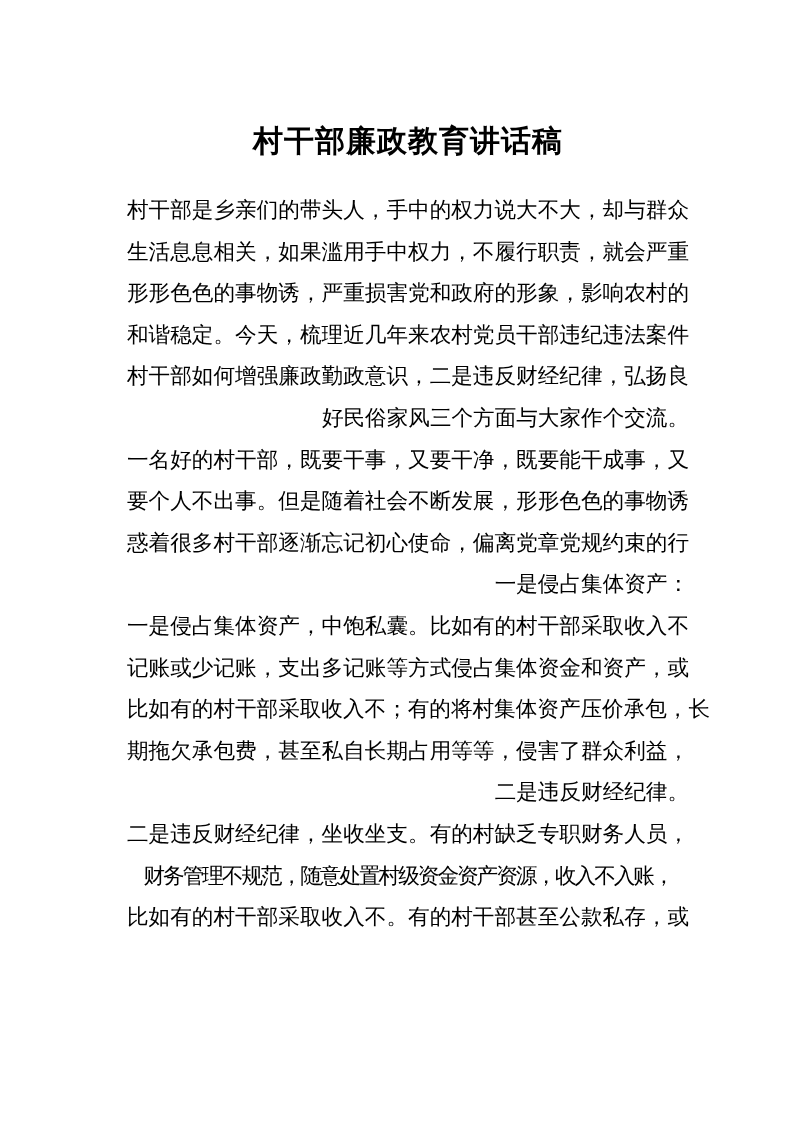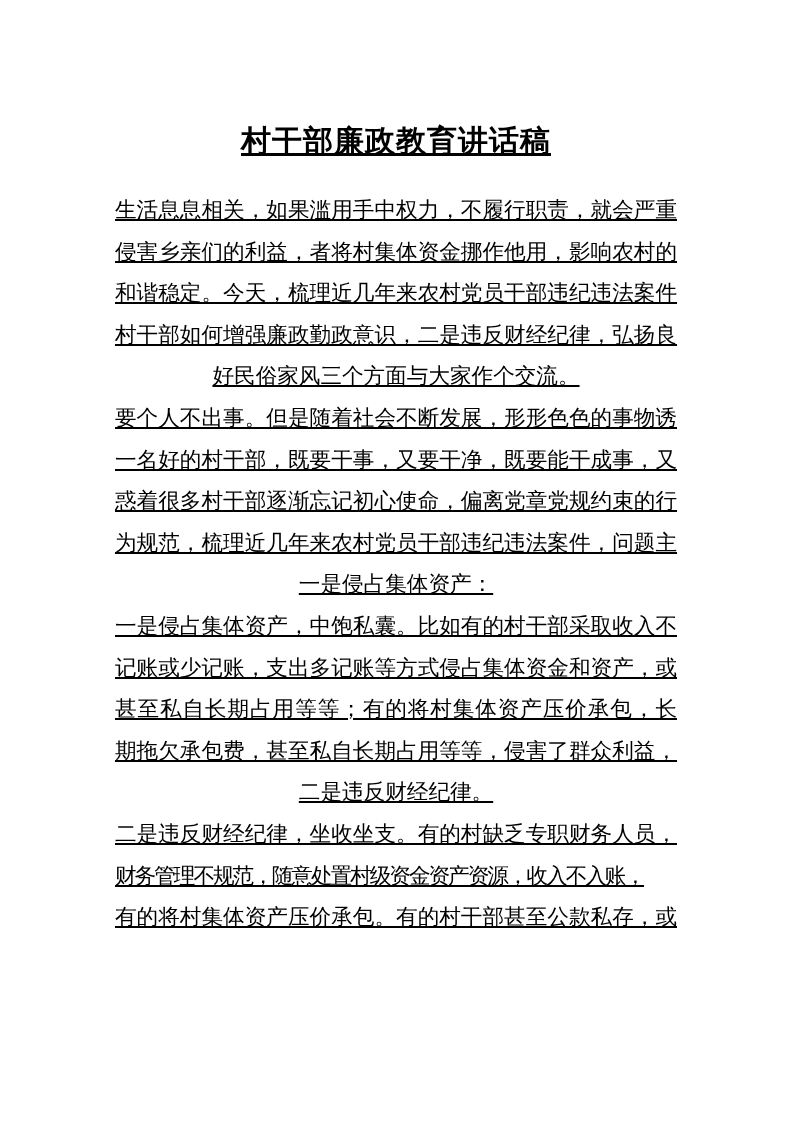--- a/index.html
+++ b/index.html
@@ -11,24 +11,23 @@
     position: relative;
     width: 793px;
     height: 1122px;
     background: #ffffff;
     overflow: hidden;
     font-family: "Liberation Serif", "DejaVu Serif", serif;
     color: #000000;
   }
   .doc {
     position: absolute;
-    left: 115px;
+    left: 127px;
     top: 110px;
     width: 562px;
-    text-decoration: underline;
   }
   .title {
     margin: 0;
     font-size: 30px;
     font-weight: 700;
     line-height: 62px;
     text-align: center;
     letter-spacing: 1px;
     white-space: nowrap;
   }
@@ -39,49 +38,49 @@
   }
   .line {
     width: 562px;
     height: 41.6px;
     white-space: nowrap;
     text-align: justify;
     text-align-last: justify;
     overflow: visible;
   }
   .line.short {
-    text-align: center;
+    text-align: right;
     text-align-last: auto;
   }
   .line.tight {
-    text-align: left;
+    text-align: center;
     text-align-last: auto;
     letter-spacing: -2px;
   }
 </style>
 </head>
 <body>
 
 <div class="page">
   <div class="doc">
     <h1 class="title">村干部廉政教育讲话稿</h1>
     <div class="body-text">
+      <div class="line">村干部是乡亲们的带头人，手中的权力说大不大，却与群众</div>
       <div class="line">生活息息相关，如果滥用手中权力，不履行职责，就会严重</div>
-      <div class="line">侵害乡亲们的利益，者将村集体资金挪作他用，影响农村的</div>
+      <div class="line">形形色色的事物诱，严重损害党和政府的形象，影响农村的</div>
       <div class="line">和谐稳定。今天，梳理近几年来农村党员干部违纪违法案件</div>
       <div class="line">村干部如何增强廉政勤政意识，二是违反财经纪律，弘扬良</div>
       <div class="line short">好民俗家风三个方面与大家作个交流。</div>
+      <div class="line">一名好的村干部，既要干事，又要干净，既要能干成事，又</div>
       <div class="line">要个人不出事。但是随着社会不断发展，形形色色的事物诱</div>
-      <div class="line">一名好的村干部，既要干事，又要干净，既要能干成事，又</div>
       <div class="line">惑着很多村干部逐渐忘记初心使命，偏离党章党规约束的行</div>
-      <div class="line">为规范，梳理近几年来农村党员干部违纪违法案件，问题主</div>
       <div class="line short">一是侵占集体资产：</div>
       <div class="line">一是侵占集体资产，中饱私囊。比如有的村干部采取收入不</div>
       <div class="line">记账或少记账，支出多记账等方式侵占集体资金和资产，或</div>
-      <div class="line">甚至私自长期占用等等；有的将村集体资产压价承包，长</div>
+      <div class="line">比如有的村干部采取收入不；有的将村集体资产压价承包，长</div>
       <div class="line">期拖欠承包费，甚至私自长期占用等等，侵害了群众利益，</div>
       <div class="line short">二是违反财经纪律。</div>
       <div class="line">二是违反财经纪律，坐收坐支。有的村缺乏专职财务人员，</div>
       <div class="line tight">财务管理不规范，随意处置村级资金资产资源，收入不入账，</div>
-      <div class="line">有的将村集体资产压价承包。有的村干部甚至公款私存，或</div>
+      <div class="line">比如有的村干部采取收入不。有的村干部甚至公款私存，或</div>
     </div>
   </div>
 </div>
 
 </body></html>

